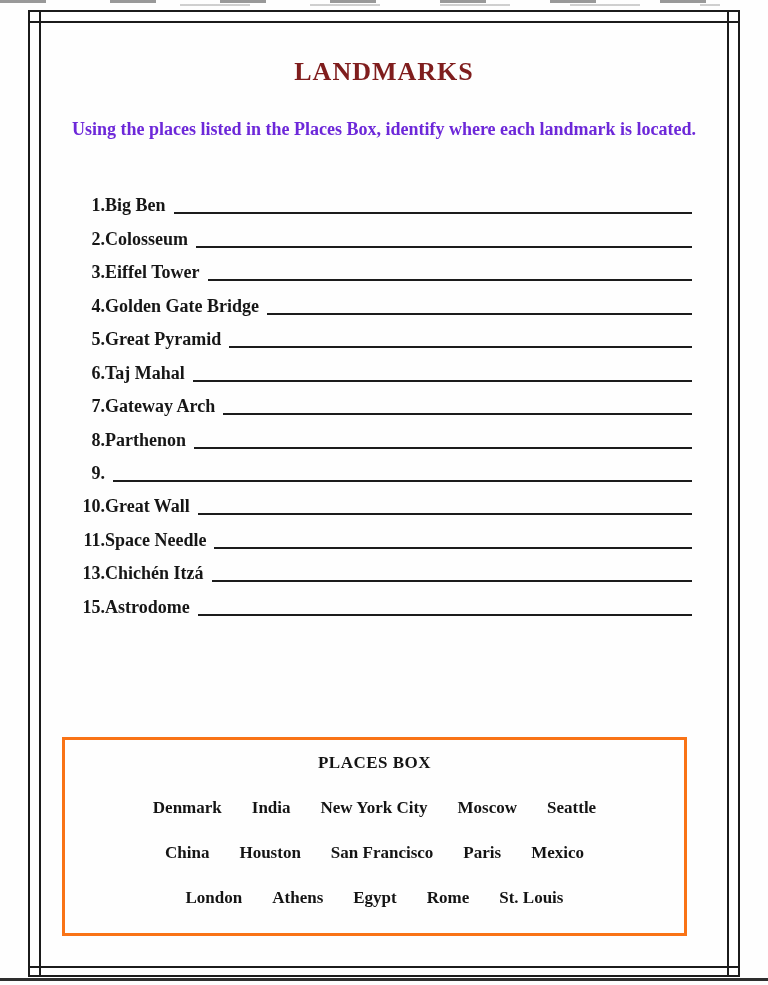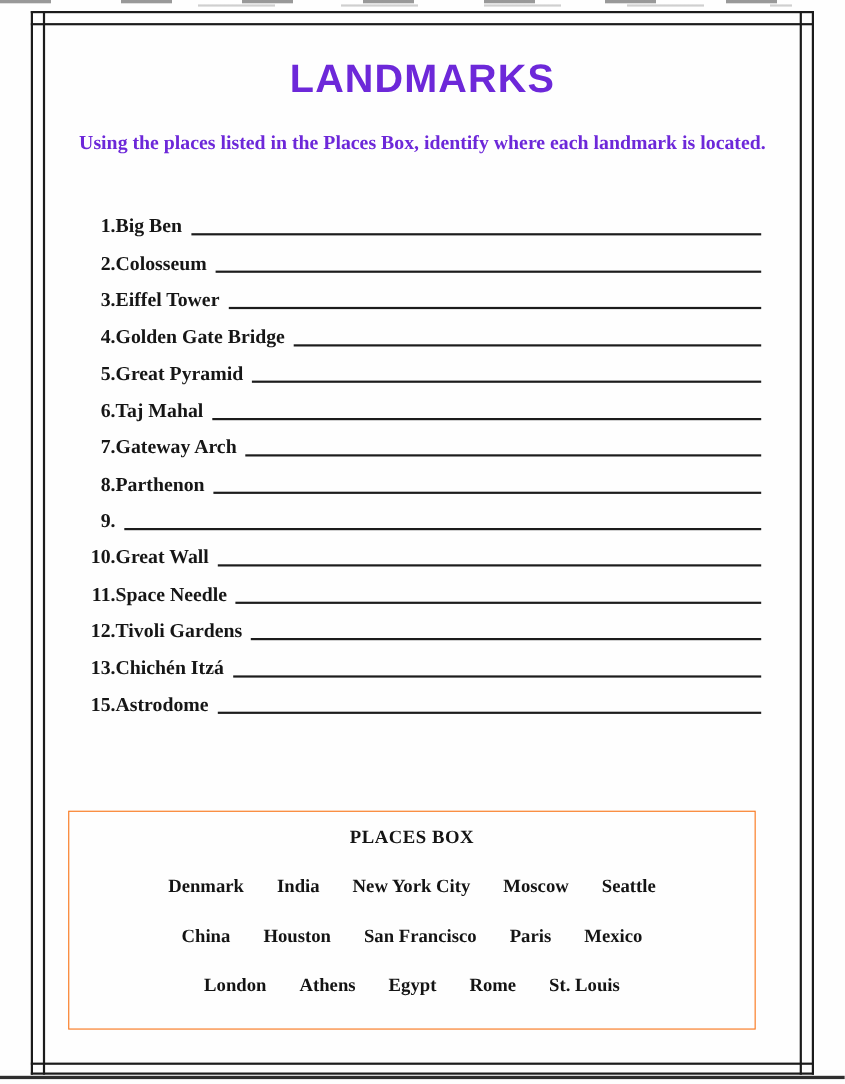--- a/index.html
+++ b/index.html
@@ -39,25 +39,25 @@
   }
   .scan-bottom {
     position: absolute; left: 0; top: 978px; width: 768px; height: 3px;
     background: #2e2e2e;
   }
 
   
   .page-title {
     position: absolute; top: 52px; left: 0; right: 0;
     text-align: center;
-    font-family: Liberation Sans, sans-serif;
+    font-family: Liberation Serif, serif;
     font-weight: bold;
-    font-size: 36px; line-height: 40px;
+    font-size: 26px; line-height: 40px;
     letter-spacing: 1px;
-    color: #6d28d9;
+    color: #7f1d1d;
   }
   .instructions {
     position: absolute; top: 116px; left: 70px; right: 70px;
     text-align: center;
     font-size: 18px; line-height: 27px;
     color: #6d28d9;
   }
 
   
   .landmark-list { position: absolute; top: 183px; left: 62px; width: 630px; }
@@ -73,21 +73,21 @@
     margin-left: 8px; margin-bottom: 2px;
     height: 0;
     border-bottom: 2px solid #1c1c1c;
   }
 
   
   .places-box {
     position: absolute; left: 62px; top: 737px;
     width: 625px; height: 199px;
     box-sizing: border-box;
-    border: 1px solid #f97316;
+    border: 3px solid #f97316;
     background: transparent;
   }
   .places-title {
     margin-top: 13px;
     text-align: center;
     font-size: 17px; line-height: 20px;
     letter-spacing: .5px;
     color: #141414;
   }
   .places-row {
@@ -167,25 +167,20 @@
     <span class="num">10.</span>
     <span class="label">Great Wall</span>
     <span class="blank"></span>
   </div>
   <div class="row">
     <span class="num">11.</span>
     <span class="label">Space Needle</span>
     <span class="blank"></span>
   </div>
   <div class="row">
-    <span class="num">12.</span>
-    <span class="label">Tivoli Gardens</span>
-    <span class="blank"></span>
-  </div>
-  <div class="row">
     <span class="num">13.</span>
     <span class="label">Chichén Itzá</span>
     <span class="blank"></span>
   </div>
   <div class="row">
     <span class="num">15.</span>
     <span class="label">Astrodome</span>
     <span class="blank"></span>
   </div>
 </div>

